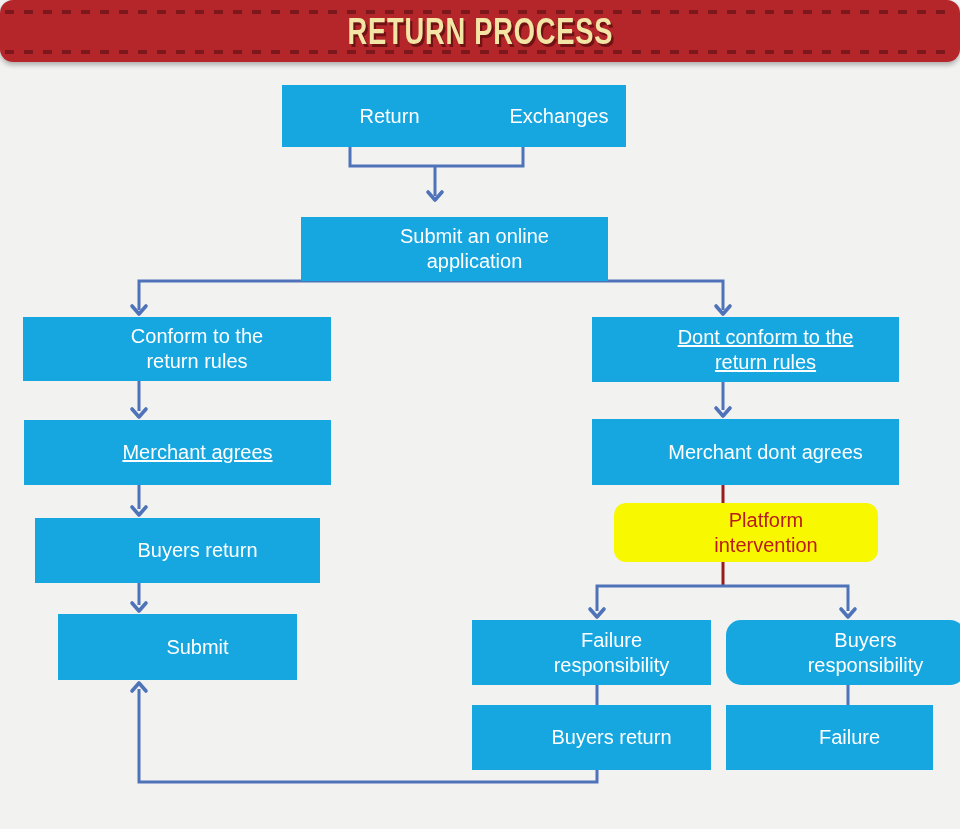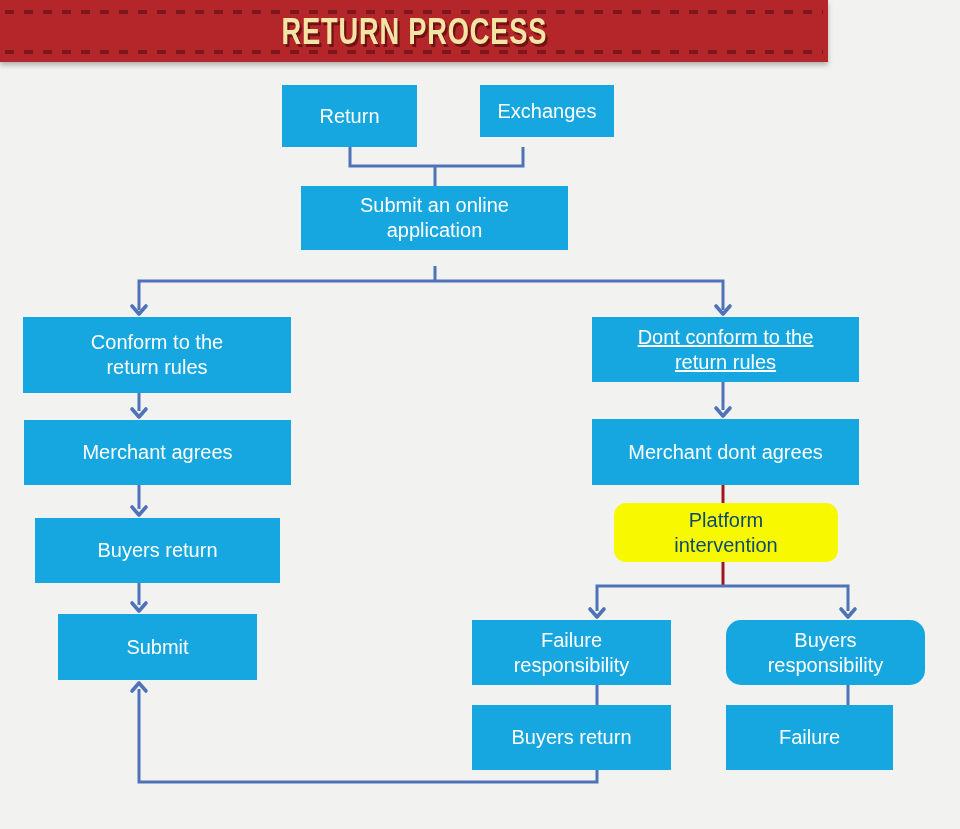--- a/index.html
+++ b/index.html
@@ -3,24 +3,24 @@
 <meta charset="utf-8">
 <style>
   html,body{margin:0;padding:0;}
   body{
     width:960px;height:829px;position:relative;overflow:hidden;
     background:#f2f2f1;
     font-family:"Liberation Sans",sans-serif;
   }
   
   .banner{
-    position:absolute;left:0;top:0;width:828px;height:62px;
+    position:absolute;left:0;top:0;width:960px;height:62px;
     background:#b5262b;
     box-shadow:0 3px 5px rgba(0,0,0,0.28);
-    display:flex;align-items:center;justify-content:center;
+    display:flex;align-items:center;justify-content:center;border-radius:13px;
   }
   .stitch{
     position:absolute;left:5px;right:5px;height:4px;
     background:repeating-linear-gradient(90deg,#7c181b 0 9px,transparent 9px 19px);
   }
   .stitch.top{top:10px;}
   .stitch.bottom{bottom:8px;}
   .banner-title{
     color:#f3e5a5;
     font-size:35px;font-weight:bold;letter-spacing:1px;
@@ -29,39 +29,39 @@
     white-space:nowrap;
   }
   
   .node{
     position:absolute;background:#16a7e0;color:#ffffff;
     display:flex;align-items:center;justify-content:center;
     text-align:center;font-size:20px;line-height:1.25;
     white-space:pre-line;
   }
   .n-return{left:282px;top:85px;width:135px;height:62px;}
-  .n-exchanges{left:480px;top:85px;width:134px;height:52px;}
-  .n-submit{left:301px;top:186px;width:267px;height:64px;}
-  .n-conform{left:23px;top:317px;width:268px;height:76px;}
+  .n-exchanges{left:452px;top:85px;width:134px;height:62px;}
+  .n-submit{left:301px;top:217px;width:267px;height:64px;}
+  .n-conform{left:23px;top:317px;width:268px;height:64px;}
   .n-dontconform{left:592px;top:317px;width:267px;height:65px;text-decoration:underline;}
-  .n-magree{left:24px;top:420px;width:267px;height:65px;}
+  .n-magree{left:24px;top:420px;width:267px;height:65px;text-decoration:underline;}
   .n-mdont{left:592px;top:419px;width:267px;height:66px;}
   .n-platform{
     left:614px;top:503px;width:224px;height:59px;
-    background:#f8f800;color:#0c4a6e;border-radius:12px;
+    background:#f8f800;color:#b91c1c;border-radius:12px;
   }
   .n-breturn1{left:35px;top:518px;width:245px;height:65px;}
   .n-success{left:58px;top:614px;width:199px;height:66px;}
   .n-bizresp{left:472px;top:620px;width:199px;height:65px;}
   .n-buyresp{left:726px;top:620px;width:199px;height:65px;border-radius:15px;}
   .n-breturn2{left:472px;top:705px;width:199px;height:65px;}
   .n-failure{left:726px;top:705px;width:167px;height:65px;}
   
   .connectors{position:absolute;left:0;top:0;z-index:0;}
-  .node{z-index:1;}
+  .node{z-index:1;padding-left:40px;}
   .conn-blue{stroke:#4e73b9;stroke-width:3;fill:none;}
   .conn-red{stroke:#9c1a1f;stroke-width:3;fill:none;}
   .arrow{stroke:#4e73b9;stroke-width:3.6;fill:none;stroke-linecap:round;stroke-linejoin:round;}
 </style>
 </head>
 <body>
 
 <div>
 
   <div class="banner">

